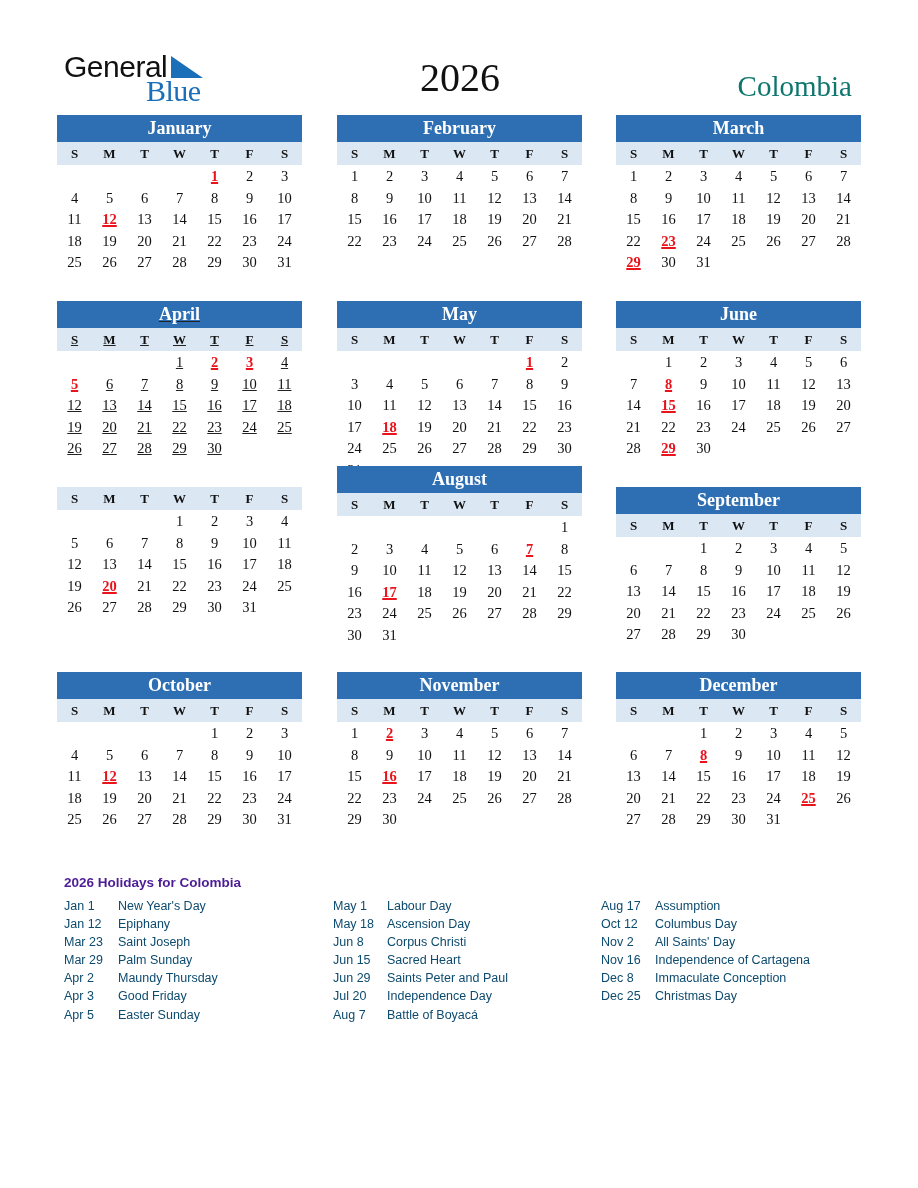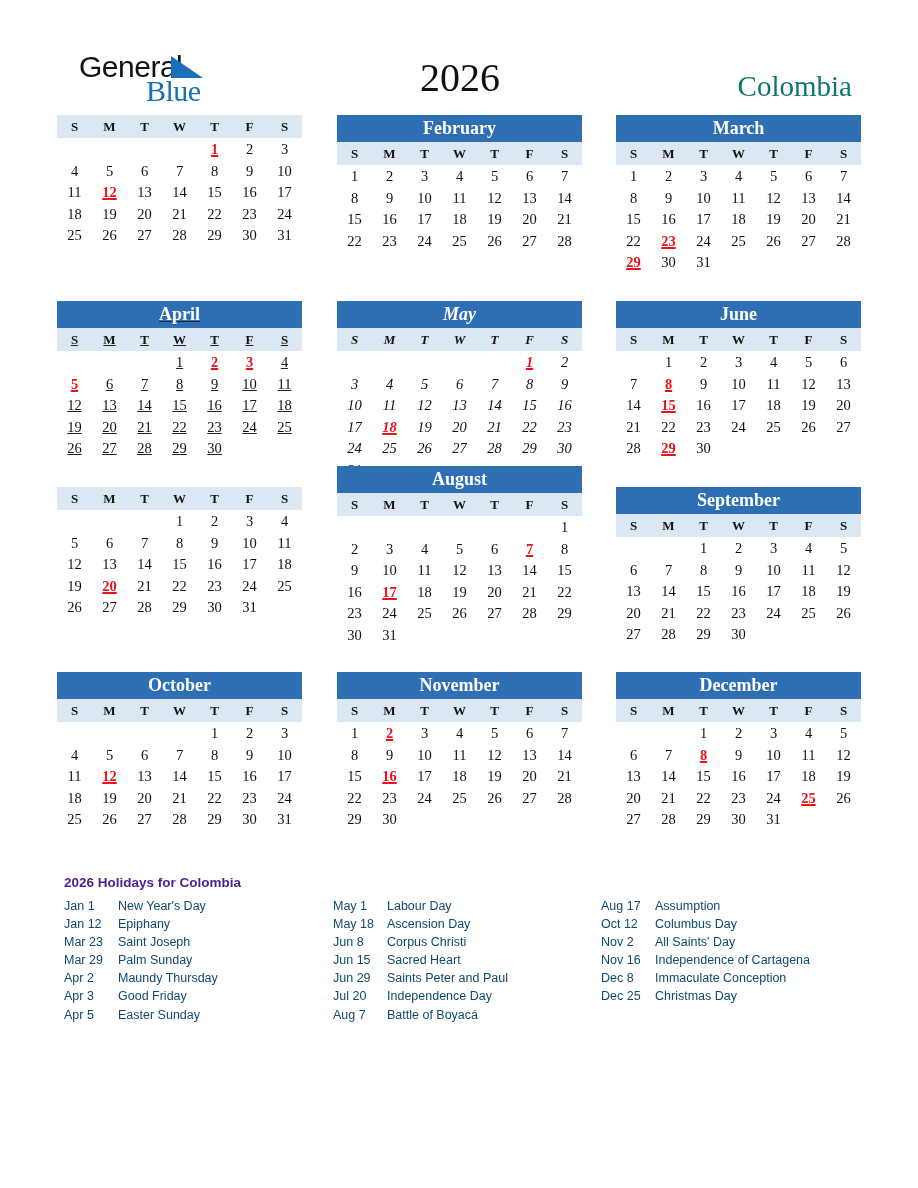--- a/index.html
+++ b/index.html
@@ -1,20 +1,20 @@
 <!DOCTYPE html>
 <html><head>
 <meta charset="utf-8">
 <style>
   html, body { margin:0; padding:0; background:#ffffff; }
   body { width:918px; height:1188px; position:relative; overflow:hidden;
          font-family:"DejaVu Serif","Liberation Serif",serif; color:#222; }
   .logo { position:absolute; left:64px; top:50px; width:150px; height:60px; }
   .logo .gen { position:absolute; left:0; top:0; font-family:"Liberation Sans","DejaVu Sans",sans-serif;
-               font-size:30px; color:#111; letter-spacing:-0.5px;margin-left:15px; }
+               font-size:30px; color:#111; letter-spacing:-0.5px; }
   .logo .blue { position:absolute; left:82px; top:24px; font-family:Liberation Serif, serif;
                 font-size:30px; color:#1a6fb8; letter-spacing:-0.5px; }
   .logo .tri { position:absolute; left:108px; top:5px; width:0; height:0;
                border-bottom:22px solid #1a6fb8; border-right:32px solid transparent; }
   .year { position:absolute; left:380px; top:54px; width:160px; text-align:center;
           font-family:"Liberation Serif","DejaVu Serif",serif; font-size:40px; color:#111; }
   .country { position:absolute; right:66px; top:70px; font-family:"Liberation Serif","DejaVu Serif",serif;
              font-size:29px; color:#0f766e; }
   .month { position:absolute; width:245px; }
   .mhead { height:27px; background:#2e6fb3; color:#fff; text-align:center;
@@ -39,20 +39,21 @@
 <div class="logo">
   <span class="gen">General</span>
   <span class="tri" style="left:107px;top:6px;"></span>
   <span class="blue">Blue</span>
 </div>
 <div class="year">2026</div>
 <div class="country">Colombia</div>
 
 <div id="months">
     <div class="month" style="left: 57px; top: 115px;">
+      <div class="mhead">January</div>
       <div class="wdays">
         <span>S</span>
         <span>M</span>
         <span>T</span>
         <span>W</span>
         <span>T</span>
         <span>F</span>
         <span>S</span>
       </div>
       <div class="grid">
@@ -220,21 +221,21 @@
         <span class="">23</span>
         <span class="">24</span>
         <span class="">25</span>
         <span class="">26</span>
         <span class="">27</span>
         <span class="">28</span>
         <span class="">29</span>
         <span class="">30</span>
       </div>
     </div>
-    <div class="month" style="left: 337px; top: 301px; font-style: italic;">
+    <div class="month" style="left: 337px; top: 301px;">
       <div class="mhead">May</div>
       <div class="wdays">
         <span>S</span>
         <span>M</span>
         <span>T</span>
         <span>W</span>
         <span>T</span>
         <span>F</span>
         <span>S</span>
       </div>

